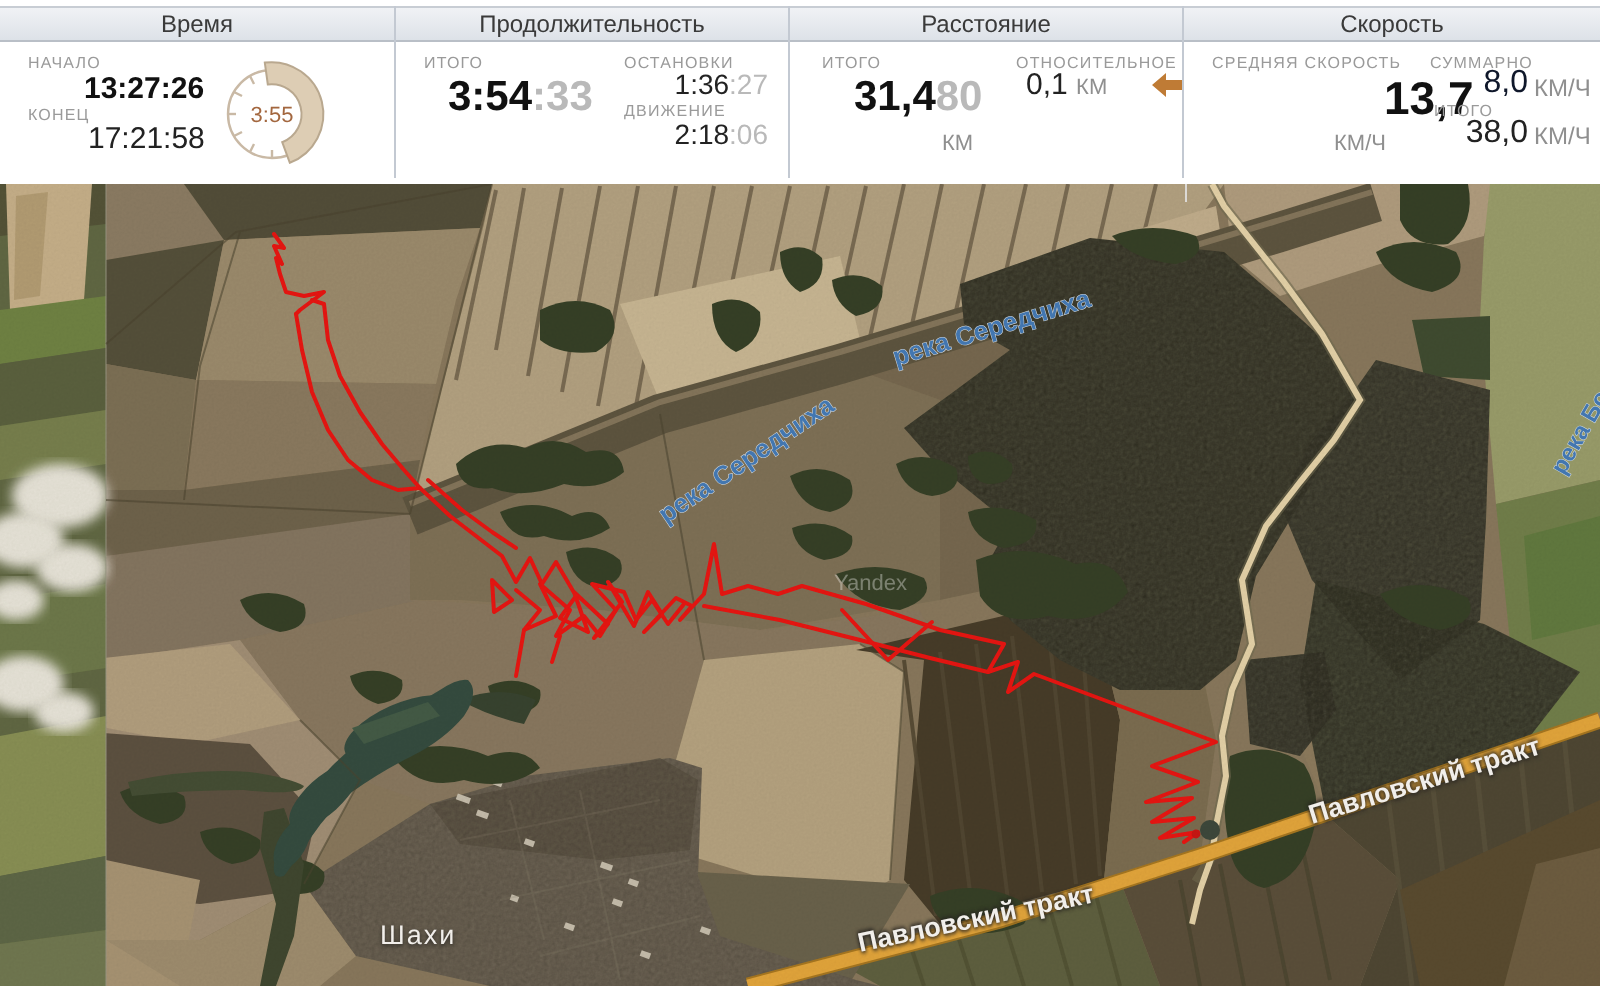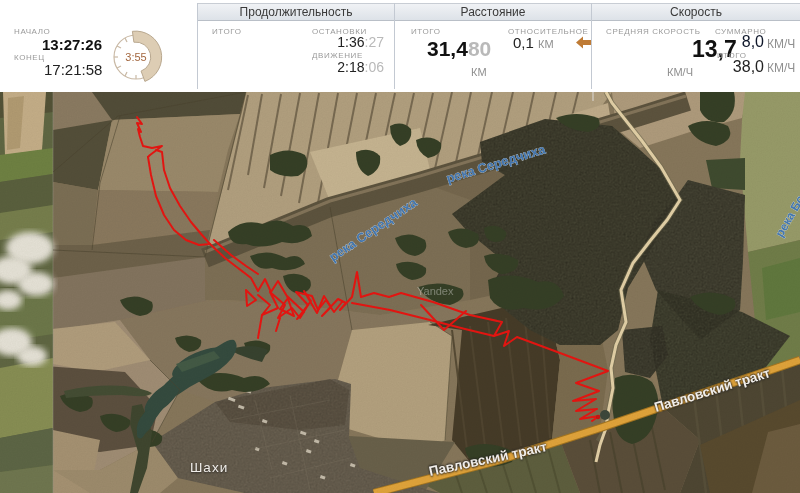--- a/index.html
+++ b/index.html
@@ -16,20 +16,21 @@
 .gr { color:#b9b9b9; }
 .un { color:#8f8f8f; }
 #map { position:absolute; left:0; top:92px; width:800px; height:401px; }
 </style>
 </head>
 <body>
 <div id="page">
   <div id="header">
 
     <div class="panel p1">
+      <div class="tbar">Время</div>
       <div class="lab" style="left:14px;top:27px;">НАЧАЛО</div>
       <div style="position:absolute;left:42px;top:36px;font-size:15px;font-weight:bold;color:#111;">13:27:26</div>
       <div class="lab" style="left:14px;top:53px;">КОНЕЦ</div>
       <div style="position:absolute;left:44px;top:61px;font-size:15px;color:#222;">17:21:58</div>
       <svg style="position:absolute;left:106px;top:28px;" width="70" height="62" viewBox="0 0 70 62">
         <circle cx="30" cy="29" r="22" fill="#fff" stroke="#c9b9a5" stroke-width="1.2"></circle>
         <g stroke="#c9b9a5" stroke-width="1.2">
           <line x1="30" y1="7" x2="30" y2="11"></line>
             <line x1="30" y1="47" x2="30" y2="51"></line>
           <line x1="8" y1="29" x2="12" y2="29"></line>
@@ -44,20 +45,21 @@
             <line x1="49" y1="40" x2="45" y2="38"></line>
         </g>
         <text x="30" y="33" font-size="11" fill="#a3673f" text-anchor="middle">3:55</text>
         <path d="M 26.4,3.3 A 26,26 0 0 1 38.9,53.4 L 35.1,43.1 A 15,15 0 0 0 27.9,14.2 Z" fill="#ddcdb4" stroke="#b9a88f" stroke-width="1"></path>
       </svg>
     </div>
 
     <div class="panel p2">
       <div class="tbar">Продолжительность</div>
       <div class="lab" style="left:14px;top:27px;">ИТОГО</div>
+      <div style="position:absolute;left:26px;top:37px;font-size:21px;font-weight:bold;color:#111;">3:54<span class="gr">:33</span></div>
       <div class="lab" style="left:114px;top:27px;">ОСТАНОВКИ</div>
       <div style="position:absolute;left:114px;top:34px;width:72px;text-align:right;font-size:14px;color:#222;">1:36<span class="gr">:27</span></div>
       <div class="lab" style="left:114px;top:51px;">ДВИЖЕНИЕ</div>
       <div style="position:absolute;left:114px;top:59px;width:72px;text-align:right;font-size:14px;color:#222;">2:18<span class="gr">:06</span></div>
     </div>
 
     <div class="panel p3">
       <div class="tbar">Расстояние</div>
       <div class="lab" style="left:16px;top:27px;">ИТОГО</div>
       <div style="position:absolute;left:32px;top:37px;font-size:21px;font-weight:bold;color:#111;">31,4<span class="gr">80</span></div>

